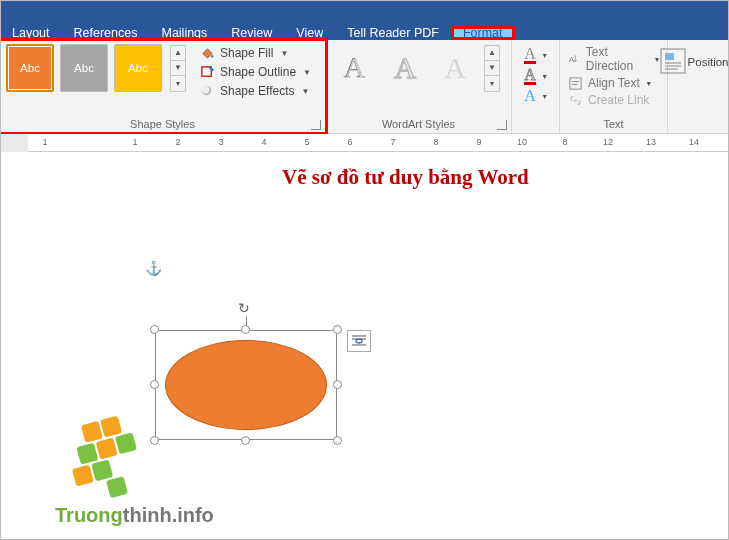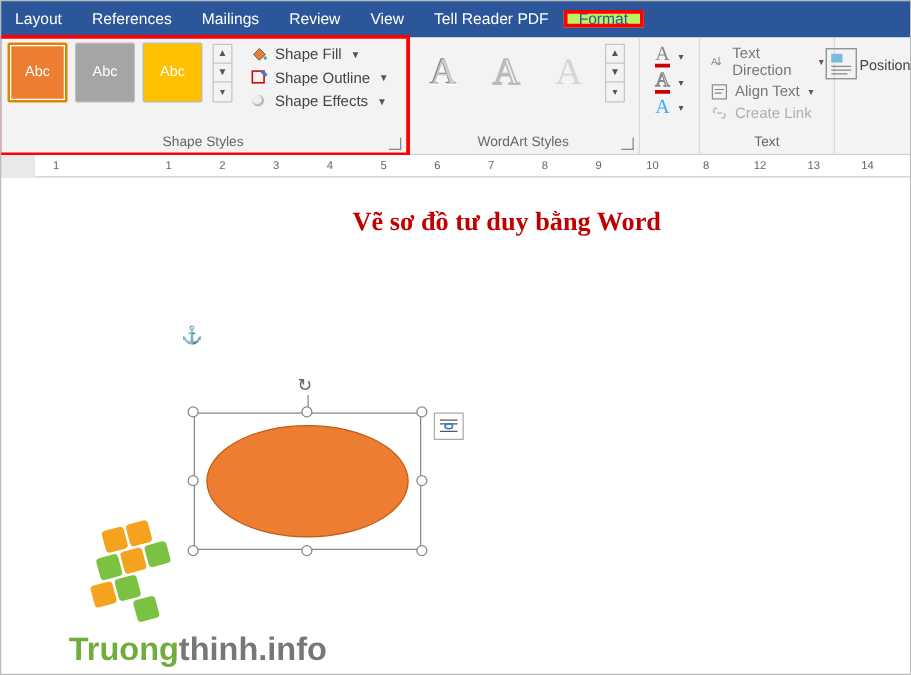--- a/index.html
+++ b/index.html
@@ -1,20 +1,20 @@
 <!DOCTYPE html>
 <html><head>
 <meta charset="utf-8">
 <style>
 * { box-sizing: border-box; margin: 0; padding: 0; font-family: "Segoe UI", Tahoma, sans-serif; }
 body { width: 729px; height: 540px; background: #fff; overflow: hidden; position: relative; }
 
-.tabs { height: 30px; background: #2b579a; display: flex; align-items: center; color: #fff; font-size: 12.5px; }
+.tabs { height: 40px; background: #2b579a; display: flex; align-items: flex-end; color: #fff; font-size: 12.5px; }
 .tab { padding: 0 12px; display: flex; align-items: center; cursor: pointer; }
-.tab.active { background: #bef264; color: #2b579a; font-weight: 400; }
+.tab.active { background: #7dd3fc; color: #2b579a; font-weight: 400; }
 .tab.hl { outline: 3px solid red; outline-offset: -3px; }
 .tellme { display: flex; align-items: center; gap: 6px; opacity: .9; }
 .bulb { width: 12px; height: 12px; display: inline-block; }
 
 .ribbon { height: 94px; background: #f3f3f3; border-bottom: 1px solid #d4d4d4; display: flex; position: relative; }
 .group { border-right: 1px solid #d9d9d9; display: flex; flex-direction: column; }
 .group-body { flex: 1; display: flex; align-items: flex-start; padding: 4px 6px 0; gap: 2px; }
 .group-label { text-align: center; font-size: 11px; color: #666; padding: 2px 0 3px; position: relative; }
 .launcher { position: absolute; right: 4px; bottom: 3px; width: 10px; height: 10px; border: 1px solid #888; border-top: none; border-left: none; }
 .hl-box { outline: 3px solid red; outline-offset: -1px; }
@@ -58,21 +58,21 @@
 .ellipse { position: absolute; left: 10px; top: 10px; width: 162px; height: 90px; background: #ed7d31; border: 1.5px solid #c35a12; border-radius: 50%; }
 .handle { position: absolute; width: 9px; height: 9px; background: #fff; border: 1px solid #888; border-radius: 50%; }
 .h-tl{left:-5px;top:-5px}.h-tr{right:-5px;top:-5px}.h-bl{left:-5px;bottom:-5px}.h-br{right:-5px;bottom:-5px}
 .h-t{left:50%;top:-5px;margin-left:-5px}.h-b{left:50%;bottom:-5px;margin-left:-5px}
 .h-l{left:-5px;top:50%;margin-top:-5px}.h-r{right:-5px;top:50%;margin-top:-5px}
 .rot { position: absolute; left: 50%; top: -30px; margin-left: -8px; width: 16px; height: 16px; color: #666; font-size: 14px; }
 .rot::after { content: ""; position: absolute; left: 50%; top: 16px; width: 1px; height: 10px; background: #888; }
 .layout-btn { position: absolute; left: 347px; top: 330px; width: 24px; height: 22px; border: 1px solid #aaa; background: #fff; display: flex; align-items: center; justify-content: center; }
 
 .watermark-logo { position: absolute; left: 60px; top: 405px; }
-.watermark-text { position: absolute; left: 55px; top: 504px; font-size: 26px; font-weight: bold; }
+.watermark-text { position: absolute; left: 55px; top: 504px; font-size: 20px; font-weight: bold; }
 .wt1 { color: #6fae3e; } .wt2 { color: #777; }
 
 .frame { position: absolute; inset: 0; border: 1px solid #bbb; pointer-events: none; }
 </style>
 </head>
 <body>
 
 <div class="tabs">
   <div class="tab">Layout</div>
   <div class="tab">References</div>

